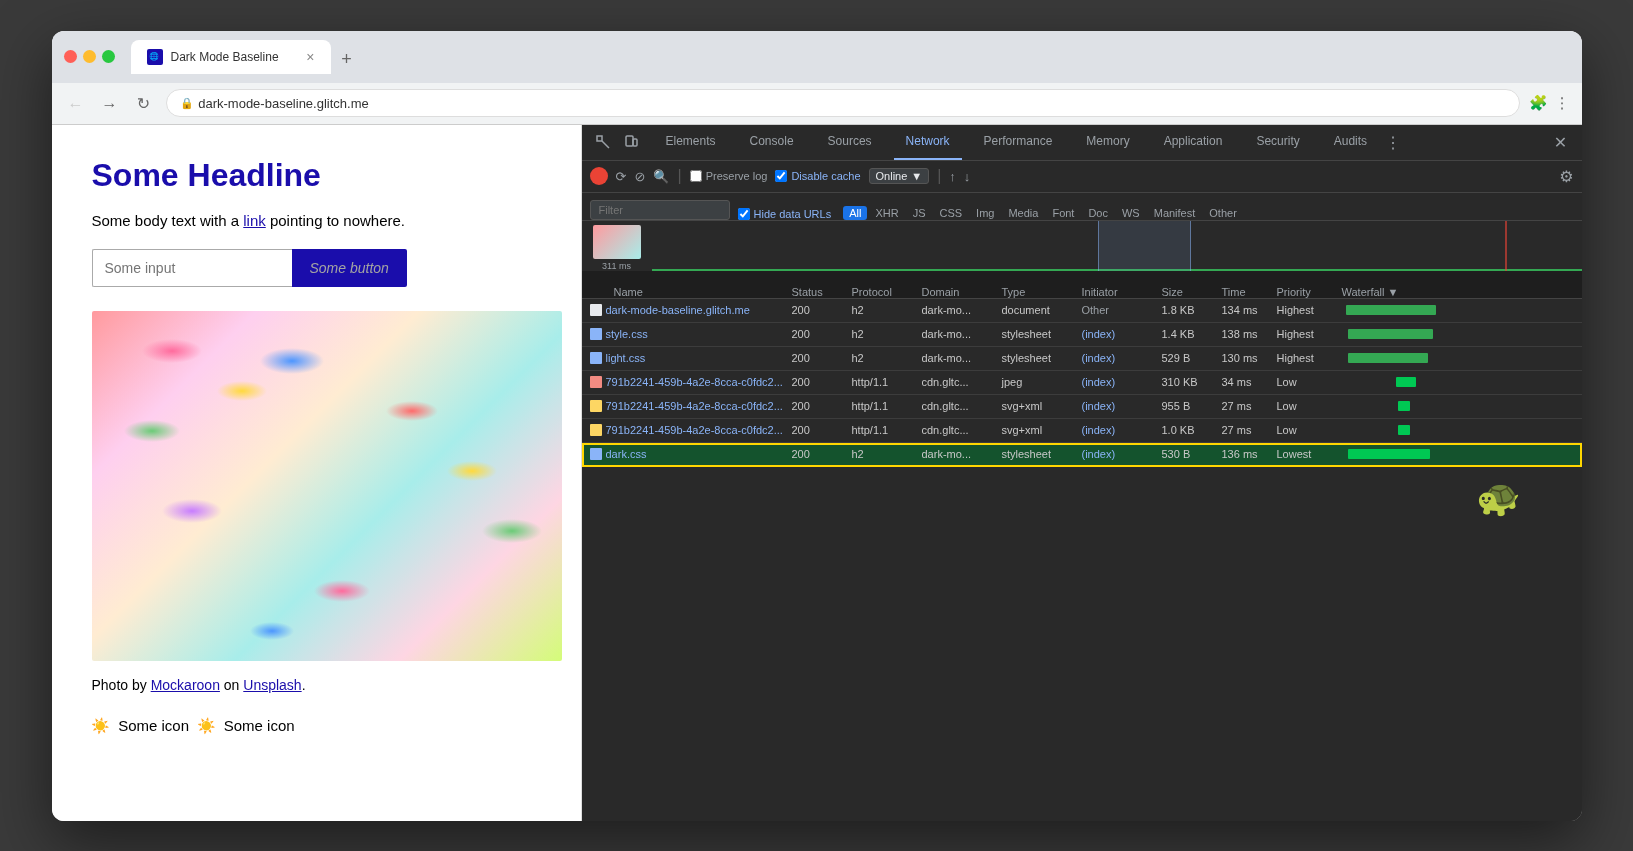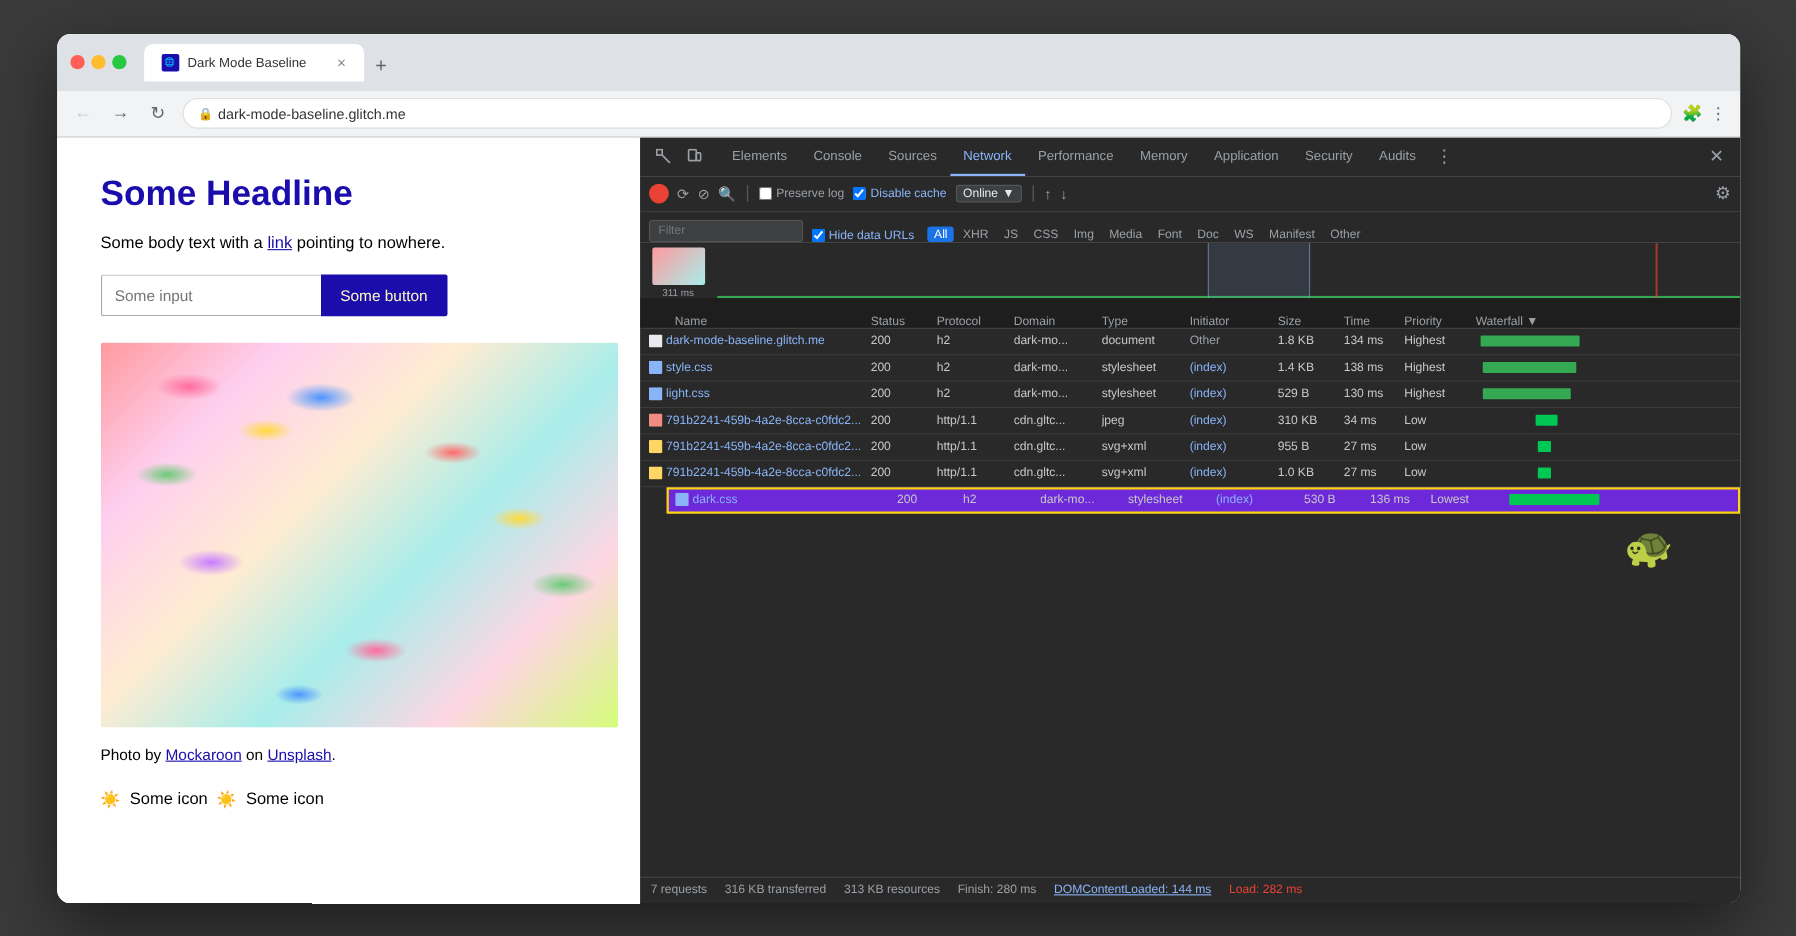--- a/index.html
+++ b/index.html
@@ -205,27 +205,28 @@
       font-size: 14px;
       height: 38px;
       width: 200px;
       color: #aaa;
       outline: none;
       border-radius: 2px 0 0 2px;
     }
 
     .page-button {
       background: #1a0dab;
-      color: #fef9c3;
+      color: #a3a3a3;
       border: none;
       padding: 8px 18px;
       font-size: 14px;
       height: 38px;
       cursor: pointer;
       border-radius: 0 2px 2px 0;
+      font-style: italic;
     }
 
     .page-image {
       width: 470px;
       height: 350px;
       background: linear-gradient(135deg,
         #ff6b6b 0%, #ffd93d 15%, #6bcb77 30%,
         #4d96ff 45%, #ff6b6b 60%, #ffd93d 75%,
         #c77dff 90%, #ff6b6b 100%);
       margin-bottom: 16px;
@@ -299,21 +300,21 @@
       justify-content: center;
       color: #9aa0a6;
       font-size: 14px;
       cursor: pointer;
       border-radius: 3px;
     }
 
     .devtools-tabs {
       display: flex;
       align-items: center;
-      gap: 0;
+      gap: 10px;
       margin-left: 8px;
     }
 
     .devtools-tab {
       padding: 6px 12px;
       font-size: 12px;
       color: #9aa0a6;
       cursor: pointer;
       border-bottom: 2px solid transparent;
       height: 36px;
@@ -499,24 +500,23 @@
     .table-row {
       display: flex;
       align-items: center;
       height: 24px;
       border-bottom: 1px solid #3c3c3c;
       font-size: 11px;
       color: #c8c8c8;
     }
 
     .table-row.selected {
-      background: #6d28d9;
+      background: #14532d;
       outline: 2px solid #ffd700;
       outline-offset: -2px;
-      margin-left: 24px;
     }
 
     .td-name {
       width: 210px;
       padding-left: 8px;
       flex-shrink: 0;
       white-space: nowrap;
       overflow: hidden;
       text-overflow: ellipsis;
       display: flex;
@@ -886,25 +886,17 @@
               <div class="waterfall-bar wf-green-bright" style="width:82px; margin-left:2px;"></div>
             </div>
           </div>
 
           <div style="position:relative; height:80px;">
             <div style="position:absolute; right:60px; top:10px; font-size:36px;">🐢</div>
           </div>
 
         </div>
 
-        <div class="status-bar">
-          <span>7 requests</span>
-          <span>316 KB transferred</span>
-          <span>313 KB resources</span>
-          <span>Finish: 280 ms</span>
-          <span class="status-link">DOMContentLoaded: 144 ms</span>
-          <span class="status-red">Load: 282 ms</span>
-        </div>
 
       </div>
     </div>
   </div>
 </div>
 
 </body></html>

